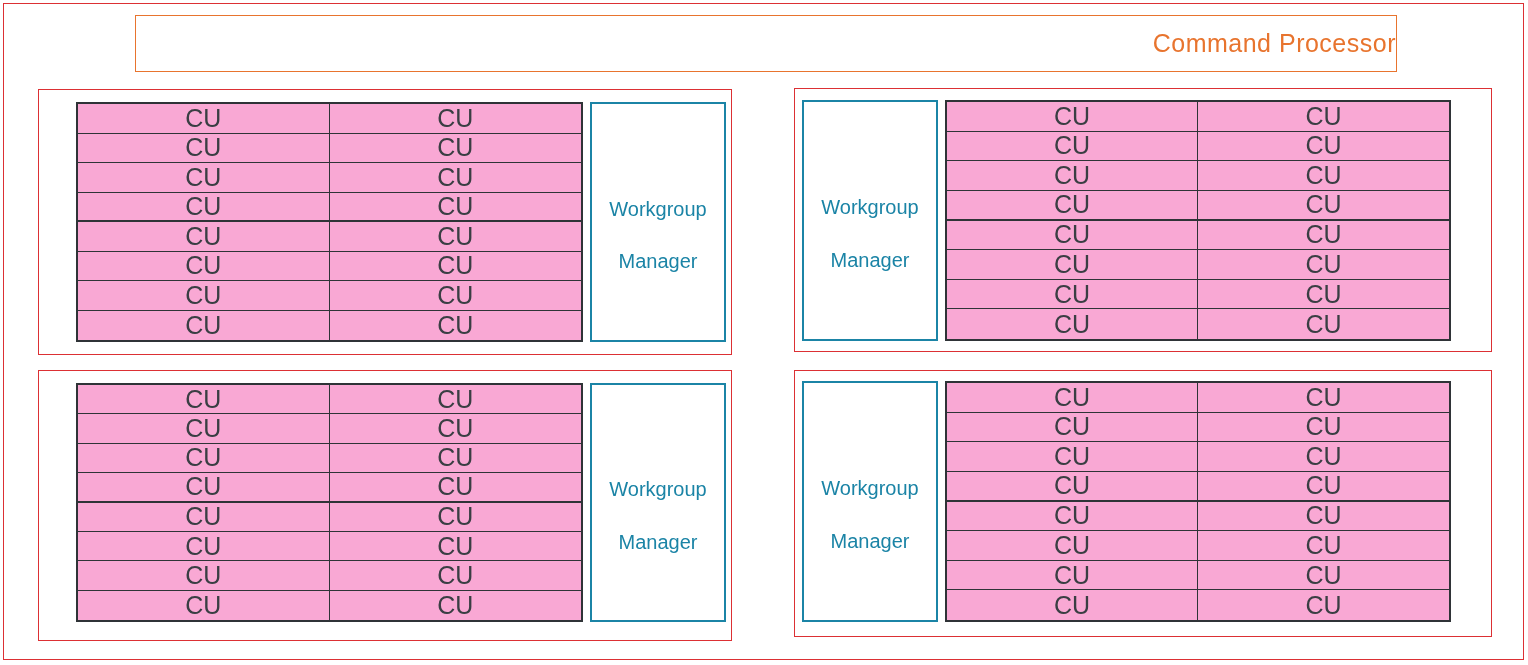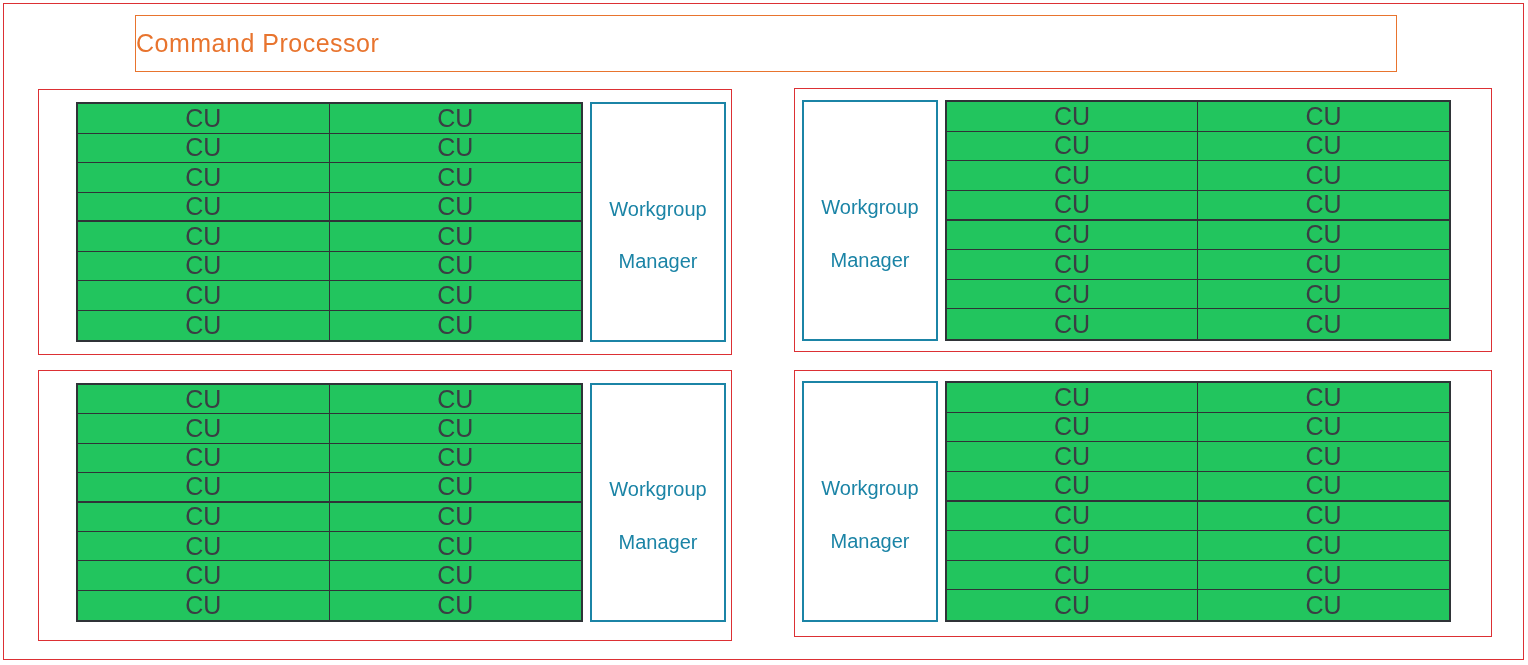--- a/index.html
+++ b/index.html
@@ -20,21 +20,21 @@
   .frame {
     position: absolute;
     left: 3px; top: 3px; width: 1521px; height: 657px;
     border: 1.5px solid var(--red);
     background: #ffffff;
   }
   .cp-box {
     position: absolute;
     left: 135px; top: 15px; width: 1262px; height: 57px;
     border: 1.5px solid var(--orange);
-    display: flex; align-items: center; justify-content: flex-start;
+    display: flex; align-items: center; justify-content: flex-end;
   }
   .cp-label {
     color: var(--orange);
     font-size: 25px;
     letter-spacing: 0.5px;
     white-space: nowrap;
   }
   .quadrant {
     position: absolute;
     border: 1.5px solid var(--red);
@@ -47,21 +47,21 @@
   .q-tl { left: 38px;  top: 89px;  width: 694px; height: 266px; padding: 12px 5px 12px 37px; }
   .q-tr { left: 794px; top: 88px;  width: 698px; height: 264px; padding: 11px 40px 10px 7px; }
   .q-bl { left: 38px;  top: 370px; width: 694px; height: 271px; padding: 12px 5px 18px 37px; }
   .q-br { left: 794px; top: 370px; width: 698px; height: 267px; padding: 10px 40px 14px 7px; }
   .cu-grid {
     flex: 1 1 auto;
     display: grid;
     grid-template-columns: 1fr 1fr;
     grid-auto-rows: 1fr;
     border: 2px solid var(--cell-border);
-    background: #22c55e;
+    background: #f9a8d4;
   }
   .cu-cell {
     display: flex; align-items: center; justify-content: center;
     border-bottom: 1.5px solid var(--cell-border);
     font-size: 25px;
     color: var(--ink);
     overflow: hidden;
   }
   .cu-cell:nth-child(odd) { border-right: 1.5px solid var(--cell-border); }
   .cu-grid .cu-cell:nth-last-child(-n+2) { border-bottom: none; }

